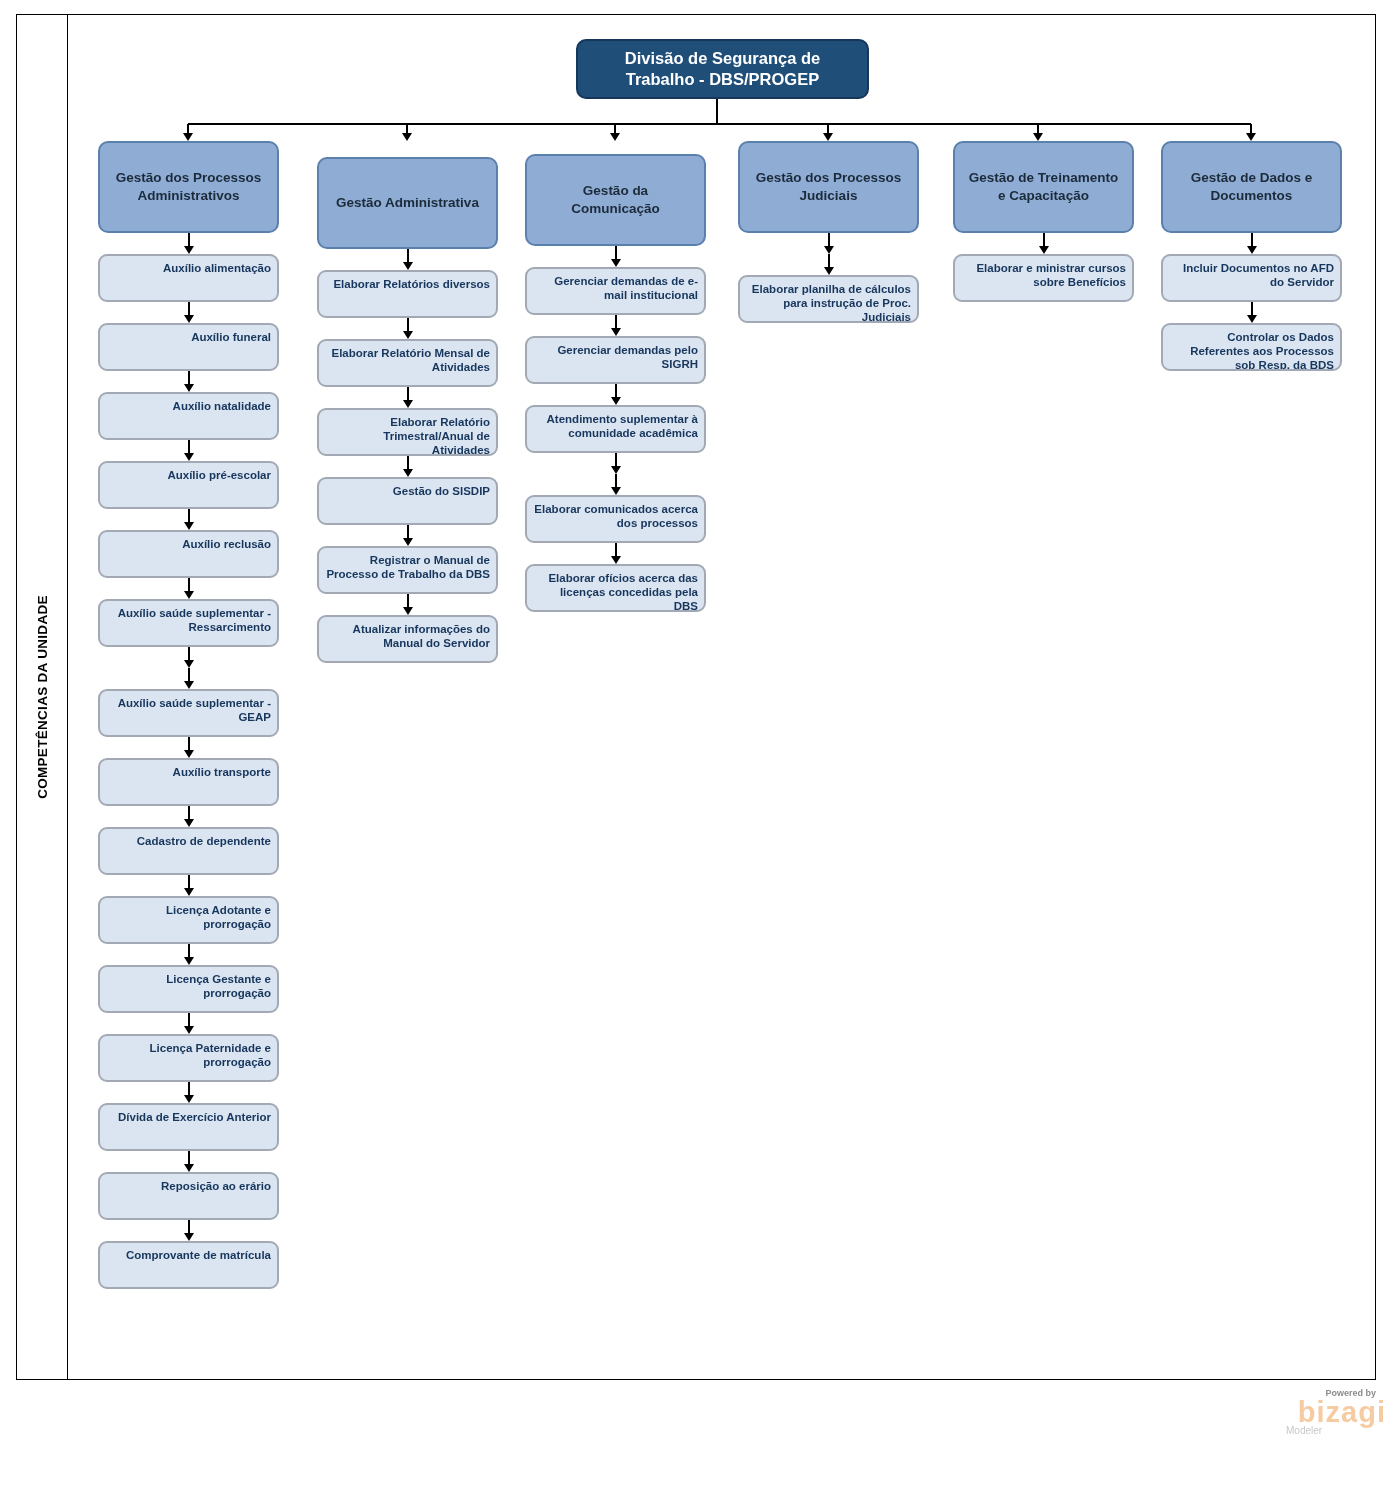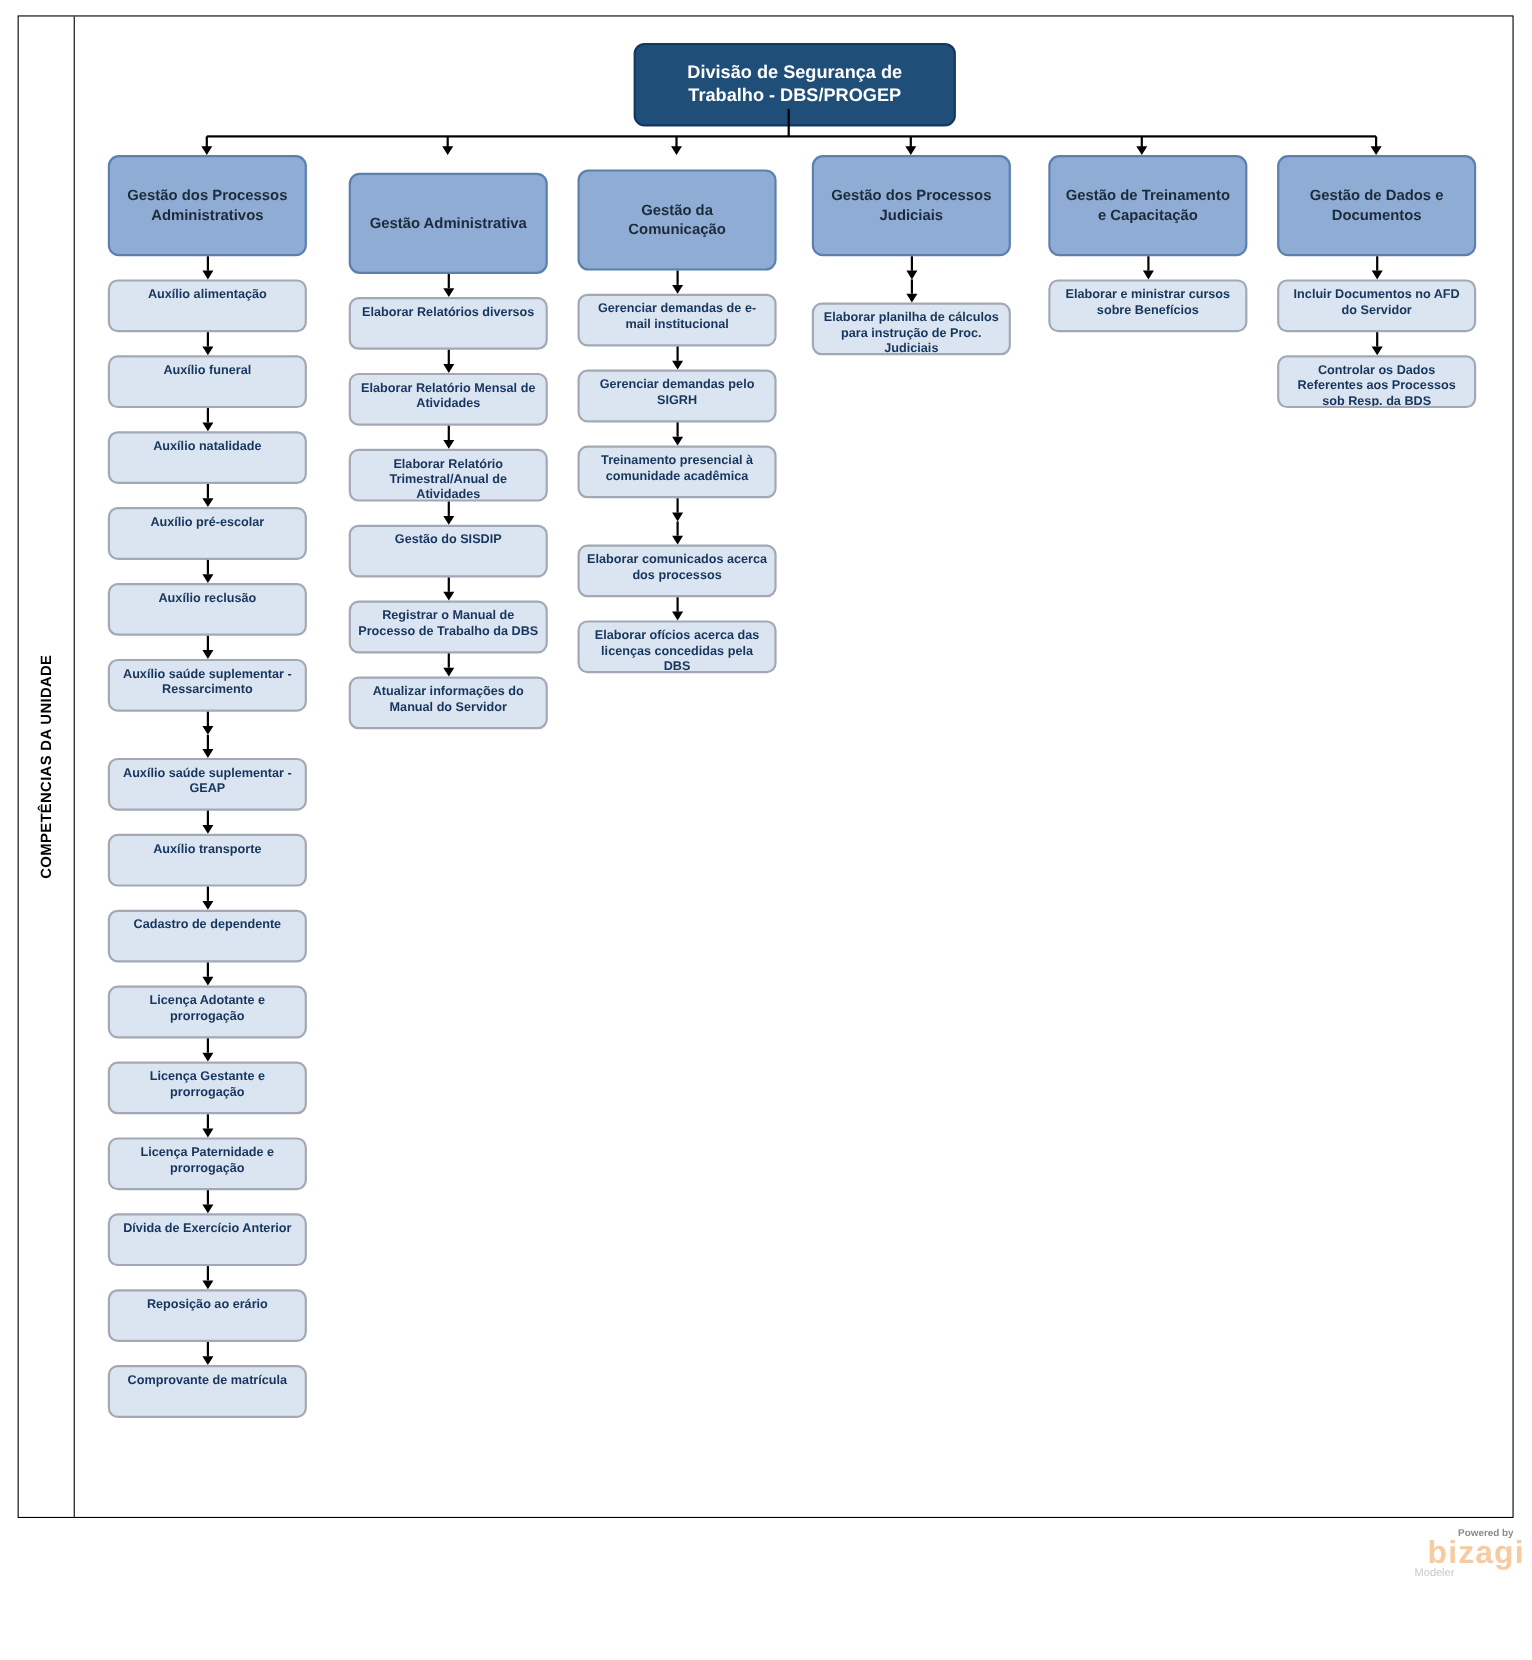--- a/index.html
+++ b/index.html
@@ -7,21 +7,21 @@
        font-family:"Liberation Sans",sans-serif;}
   .frame{position:absolute;left:16px;top:14px;width:1358px;height:1364px;
          border:1px solid #000;background:#fff;}
   .lane-strip{position:absolute;left:0;top:0;width:50px;height:100%;
               border-right:1px solid #000;}
   .lane-label{position:absolute;left:50%;top:50%;
               transform:translate(-50%,-50%) rotate(-90deg);
               white-space:nowrap;font-weight:bold;font-size:13.5px;color:#000;
               letter-spacing:.3px;}
   
-  .title-box{position:absolute;left:559px;top:24px;width:293px;height:76px;
+  .title-box{position:absolute;left:559px;top:24px;width:293px;height:60px;
              background:var(--title_fill,#1F4E79);
              border:2.5px solid var(--title_border,#16365C);border-radius:10px;
              color:#fff;font-weight:bold;font-size:16.5px;line-height:1.25;
              display:flex;align-items:center;justify-content:center;
              text-align:center;padding:0 14px;box-sizing:border-box;}
   
   .vline,.hline{position:absolute;background:#000;}
   .vline{width:2px;} .hline{height:2px;}
   .drop{position:absolute;width:12px;}
   .drop .dl{position:absolute;left:5px;top:0;width:2px;height:10px;background:#000;}
@@ -37,21 +37,21 @@
        font-weight:bold;font-size:13.5px;line-height:1.3;
        color:var(--header_text,#1C2B3A);padding:0 10px;}
   .conn{height:21px;display:flex;flex-direction:column;align-items:center;}
   .conn .cline{width:2px;height:13px;background:#000;display:block;}
   .conn .chead{width:0;height:0;display:block;
                border-left:5px solid transparent;border-right:5px solid transparent;
                border-top:8px solid #000;}
   .node{height:48px;box-sizing:border-box;border-radius:9px;overflow:hidden;
         background:var(--node_fill,#DBE5F1);
         border:2px solid var(--node_border,#A2A9B4);
-        text-align:center;font-weight:bold;font-size:11.5px;line-height:1.22;
+        text-align:right;font-weight:bold;font-size:11.5px;line-height:1.22;
         color:var(--node_text,#17365D);padding:5px 6px 0 6px;}
   
   .brand{position:absolute;left:1262px;top:1388px;width:128px;}
   .powered{display:block;text-align:right;padding-right:14px;
            font-size:9px;font-weight:bold;color:#8C8C8C;}
   .bizagi{display:block;text-align:right;padding-right:4px;
           font-size:29px;font-weight:bold;letter-spacing:1px;line-height:1;
           color:var(--brand_color,#F6CBA2);}
   .modeler{display:block;text-align:left;padding-left:24px;margin-top:-2px;
            font-size:10px;color:#C8C8C8;}
@@ -220,21 +220,21 @@
         <div class="node">Gerenciar demandas de e-mail institucional</div>
         <div class="conn">
           <span class="cline"></span>
           <span class="chead"></span>
         </div>
         <div class="node">Gerenciar demandas pelo SIGRH</div>
         <div class="conn">
           <span class="cline"></span>
           <span class="chead"></span>
         </div>
-        <div class="node">Treinamento presencial à comunidade acadêmica</div>
+        <div class="node">Atendimento suplementar à comunidade acadêmica</div>
         <div class="conn">
           <span class="cline"></span>
           <span class="chead"></span>
         </div>
         <div class="conn">
           <span class="cline"></span>
           <span class="chead"></span>
         </div>
         <div class="node">Elaborar comunicados acerca dos processos</div>
         <div class="conn">

